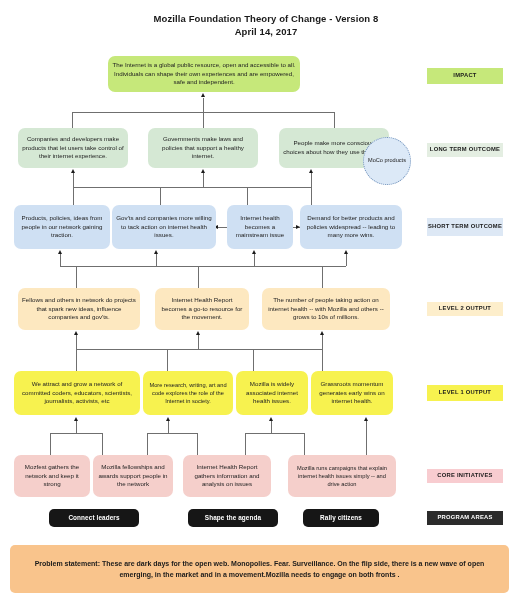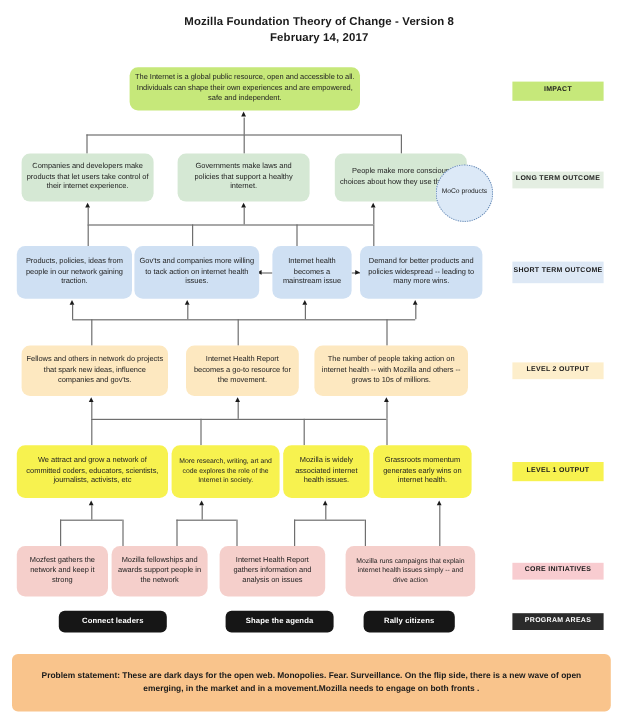--- a/index.html
+++ b/index.html
@@ -110,21 +110,21 @@
     font-size:7px;font-weight:bold;line-height:11px;color:#1b1b1b;
   }
 </style>
 </head>
 <body>
 
 <div id="canvas">
 
   <div class="title">
     <span>Mozilla Foundation Theory of Change - Version 8</span>
-    <span class="line2">February 14, 2017</span>
+    <span class="line2">April 14, 2017</span>
   </div>
 
   <div class="node impact" style="left:108px;top:56px;width:192px;height:36px;">
     <span>The Internet is a global public resource, open and accessible to all. Individuals can shape their own experiences and are empowered, safe and independent.</span>
   </div>
   <div class="legend lg-impact" style="left:427px;top:68px;width:76px;height:16px;">
     <span>IMPACT</span>
   </div>
 
   <div class="vline" style="left:203px;top:98px;height:14px;"></div>

